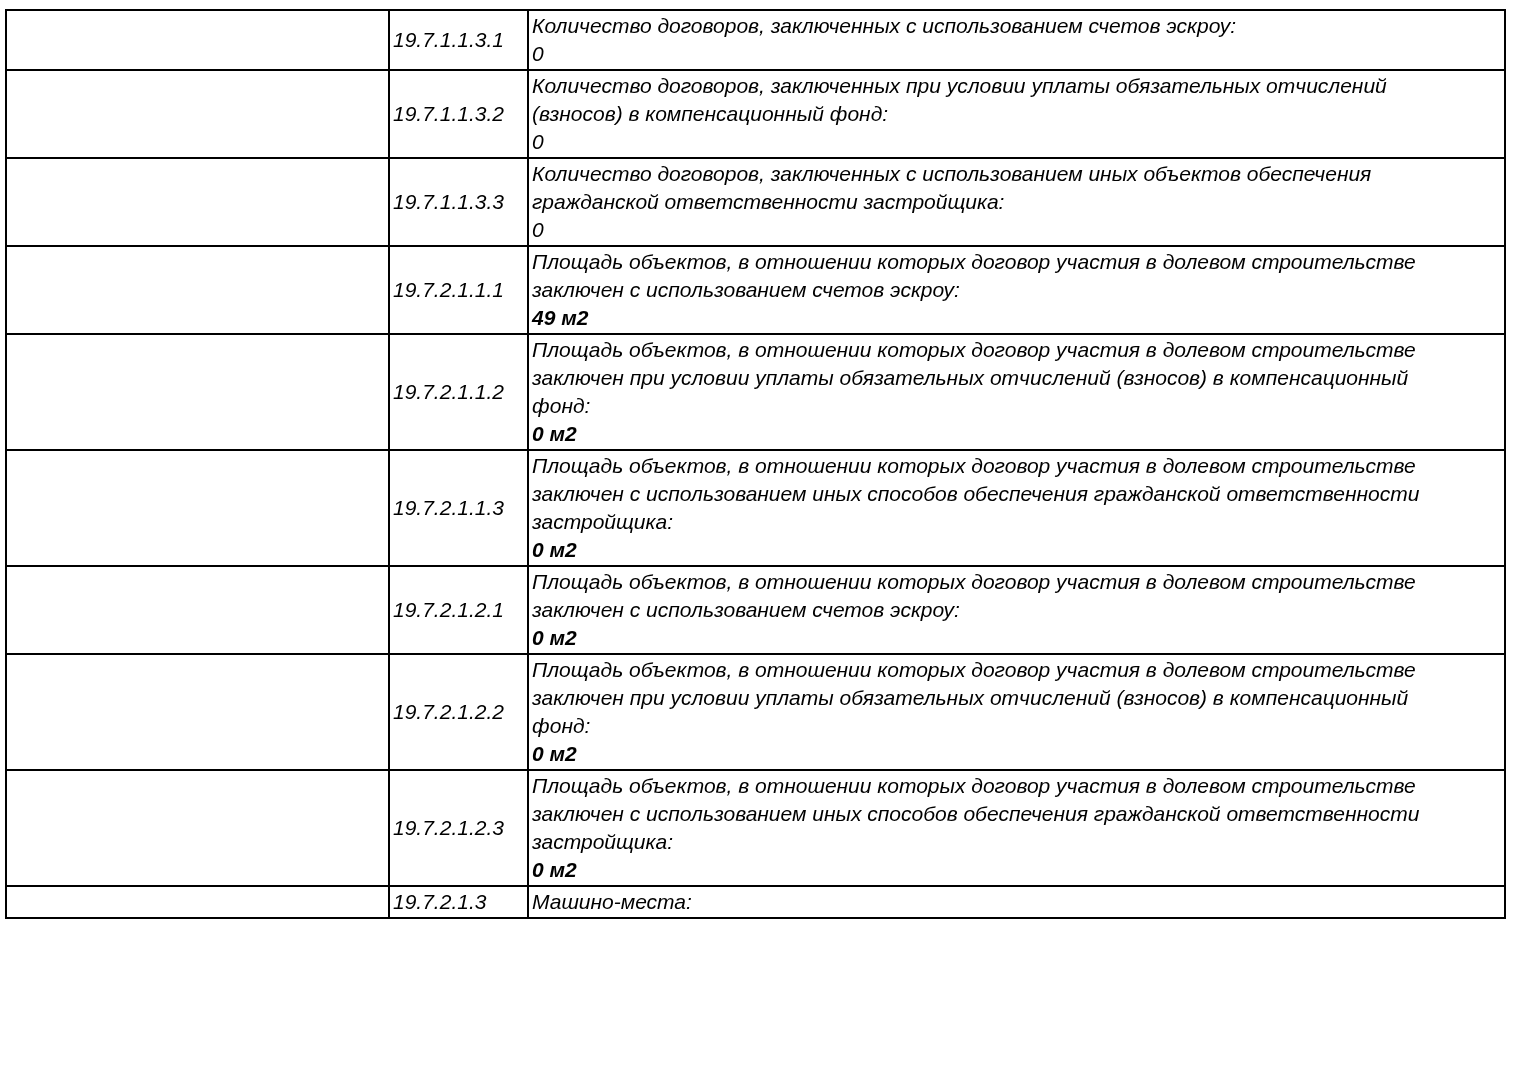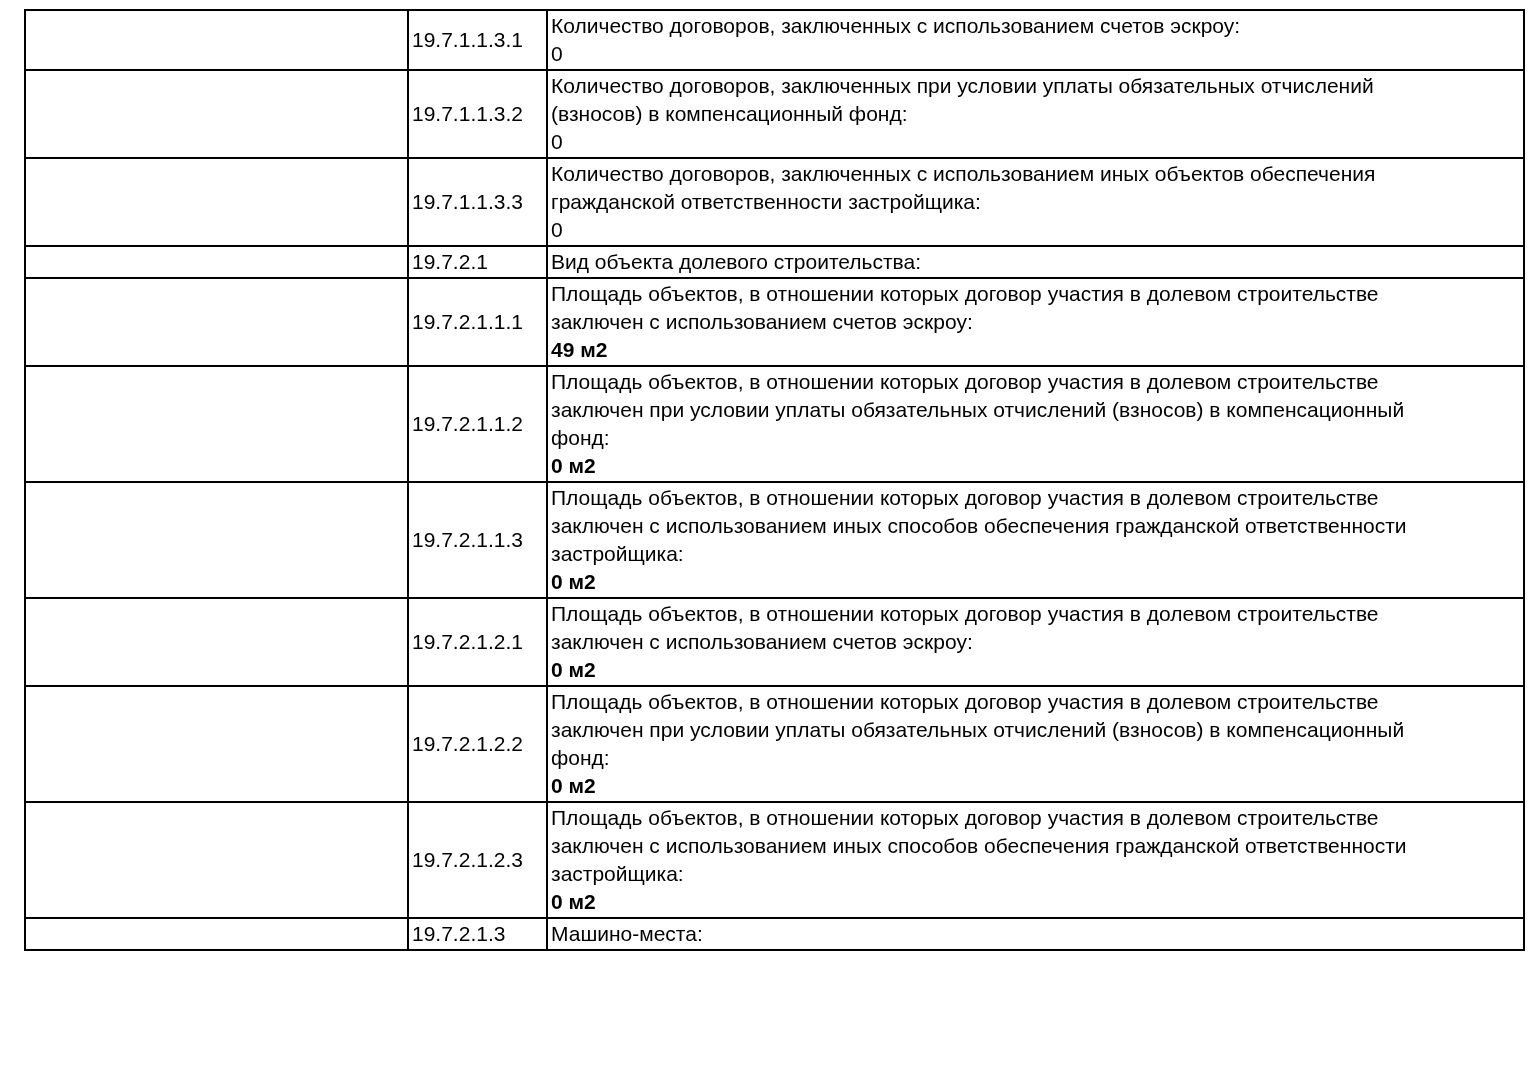--- a/index.html
+++ b/index.html
@@ -10,22 +10,23 @@
   body {
     width: 1529px;
     height: 1080px;
     position: relative;
     overflow: hidden;
     font-family: "Liberation Sans", sans-serif;
     color: #000000;
   }
   .sheet {
     position: absolute;
-    left: 24px;
+    left: 5px;
     top: 9px;
+    font-style: italic;
   }
   table.decl {
     border-collapse: collapse;
     table-layout: fixed;
     width: 1501px;
     background: #ffffff;
   }
   table.decl td {
     border: 2px solid #000000;
     font-size: 21px;
@@ -84,28 +85,20 @@
     <td class="cell-empty"></td>
     <td class="cell-code">19.7.1.1.3.3</td>
     <td class="cell-content">
       <span class="row-label">Количество договоров, заключенных с использованием иных объектов обеспечения
 гражданской ответственности застройщика:</span>
       <span class="row-value">0</span>
     </td>
   </tr>
 
 
-  <tr>
-    <td class="cell-empty"></td>
-    <td class="cell-code">19.7.2.1</td>
-    <td class="cell-content">
-      <span class="row-label">Вид объекта долевого строительства:</span>
-
-    </td>
-  </tr>
 
 
   <tr>
     <td class="cell-empty"></td>
     <td class="cell-code">19.7.2.1.1.1</td>
     <td class="cell-content">
       <span class="row-label">Площадь объектов, в отношении которых договор участия в долевом строительстве
 заключен с использованием счетов эскроу:</span>
       <span class="row-value bold">49 м2</span>
     </td>

